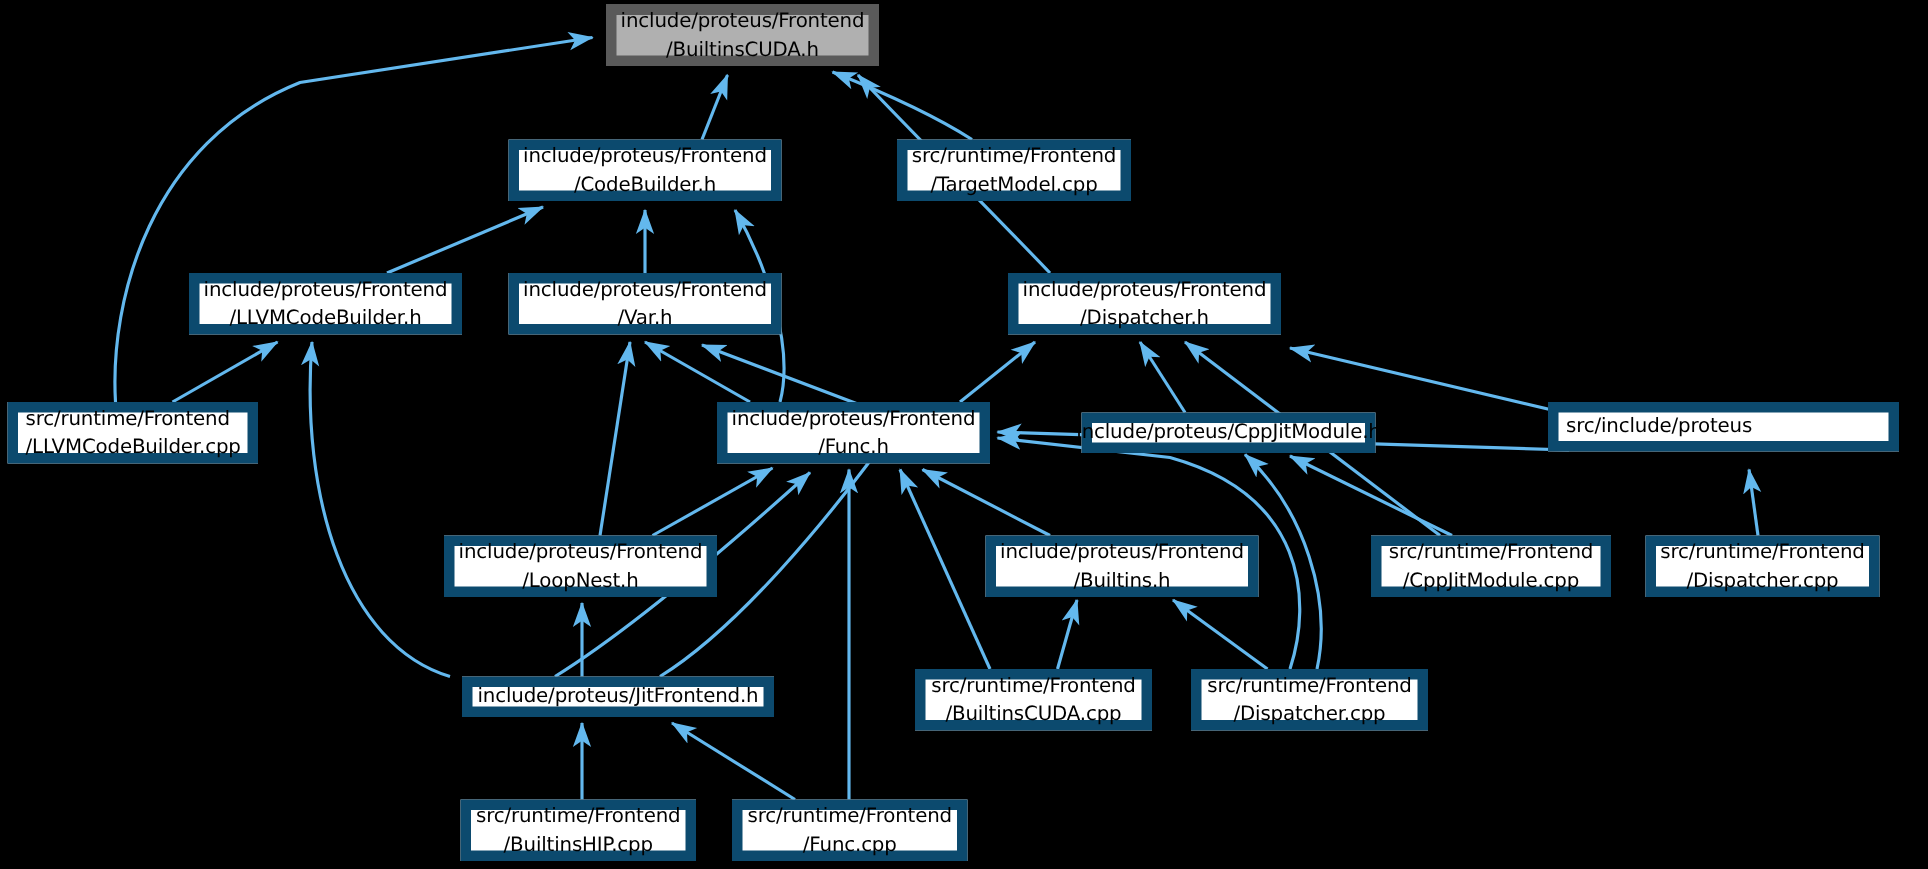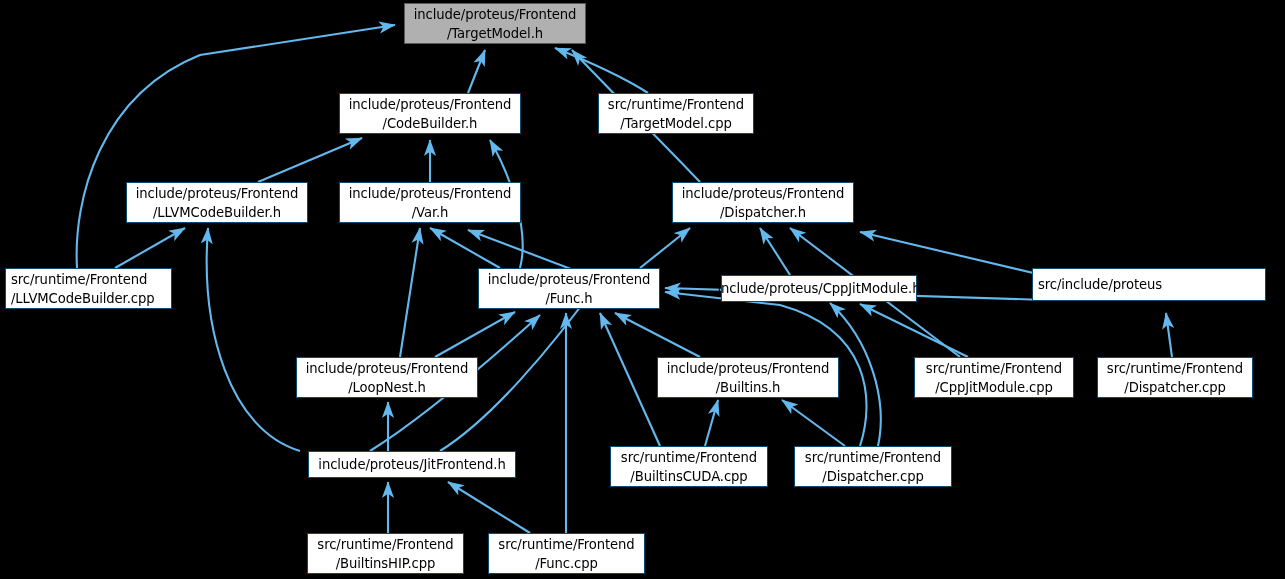--- a/index.html
+++ b/index.html
@@ -18,21 +18,21 @@
   svg#edge-layer {
     position: absolute;
     left: 0;
     top: 0;
     width: 1285px;
     height: 579px;
   }
   .node-box {
     position: absolute;
     box-sizing: border-box;
-    border: 1px solid #0c4a6e;
+    border: 7px solid #0c4a6e;
     background: #ffffff;
     color: #000000;
     font-size: 13.2px;
     line-height: 19px;
     text-align: center;
     display: flex;
     flex-direction: column;
     justify-content: center;
     align-items: center;
     white-space: pre;
@@ -89,21 +89,21 @@
         <path d="M 845,446 L 782,400" fill="none" stroke="#63b8ee" stroke-width="2.1" marker-end="url(#arrowhead)"></path>
         <path d="M 878,446 C 888,400 870,340 830,303" fill="none" stroke="#63b8ee" stroke-width="2.1" marker-end="url(#arrowhead)"></path>
         <path d="M 968,357 L 860,304" fill="none" stroke="#63b8ee" stroke-width="2.1" marker-end="url(#arrowhead)"></path>
         <path d="M 1172,357 L 1166,313" fill="none" stroke="#63b8ee" stroke-width="2.1" marker-end="url(#arrowhead)"></path>
         <path d="M 388,533 L 388,482" fill="none" stroke="#63b8ee" stroke-width="2.1" marker-end="url(#arrowhead)"></path>
         <path d="M 530,533 L 448,482" fill="none" stroke="#63b8ee" stroke-width="2.1" marker-end="url(#arrowhead)"></path>
         <path d="M 388,451 L 388,402" fill="none" stroke="#63b8ee" stroke-width="2.1" marker-end="url(#arrowhead)"></path>
       </g>
   </svg>
   <div id="nodes-layer">
-      <div class="node-box root" style="left: 404px; top: 3px; width: 182px; height: 41px;"><span class="node-line">include/proteus/Frontend</span><span class="node-line">/TargetModel.h</span></div>
+      <div class="node-box root" style="left: 404px; top: 3px; width: 182px; height: 41px;"><span class="node-line">include/proteus/Frontend</span><span class="node-line">/BuiltinsCUDA.h</span></div>
       <div class="node-box" style="left: 339px; top: 93px; width: 182px; height: 41px;"><span class="node-line">include/proteus/Frontend</span><span class="node-line">/CodeBuilder.h</span></div>
       <div class="node-box" style="left: 598px; top: 93px; width: 156px; height: 41px;"><span class="node-line">src/runtime/Frontend</span><span class="node-line">/TargetModel.cpp</span></div>
       <div class="node-box" style="left: 126px; top: 182px; width: 182px; height: 41px;"><span class="node-line">include/proteus/Frontend</span><span class="node-line">/LLVMCodeBuilder.h</span></div>
       <div class="node-box" style="left: 339px; top: 182px; width: 182px; height: 41px;"><span class="node-line">include/proteus/Frontend</span><span class="node-line">/Var.h</span></div>
       <div class="node-box" style="left: 672px; top: 182px; width: 182px; height: 41px;"><span class="node-line">include/proteus/Frontend</span><span class="node-line">/Dispatcher.h</span></div>
       <div class="node-box lalign" style="left: 5px; top: 268px; width: 167px; height: 41px;"><span class="node-line">src/runtime/Frontend</span><span class="node-line">/LLVMCodeBuilder.cpp</span></div>
       <div class="node-box" style="left: 478px; top: 268px; width: 182px; height: 41px;"><span class="node-line">include/proteus/Frontend</span><span class="node-line">/Func.h</span></div>
       <div class="node-box" style="left: 721px; top: 275px; width: 196px; height: 27px;"><span class="node-line">include/proteus/CppJitModule.h</span></div>
       <div class="node-box lalign" style="left: 1000px; top: 268px; width: 234px; height: 33px; margin-left: 32px;"><span class="node-line">src/include/proteus</span></div>
       <div class="node-box" style="left: 296px; top: 357px; width: 182px; height: 41px;"><span class="node-line">include/proteus/Frontend</span><span class="node-line">/LoopNest.h</span></div>

